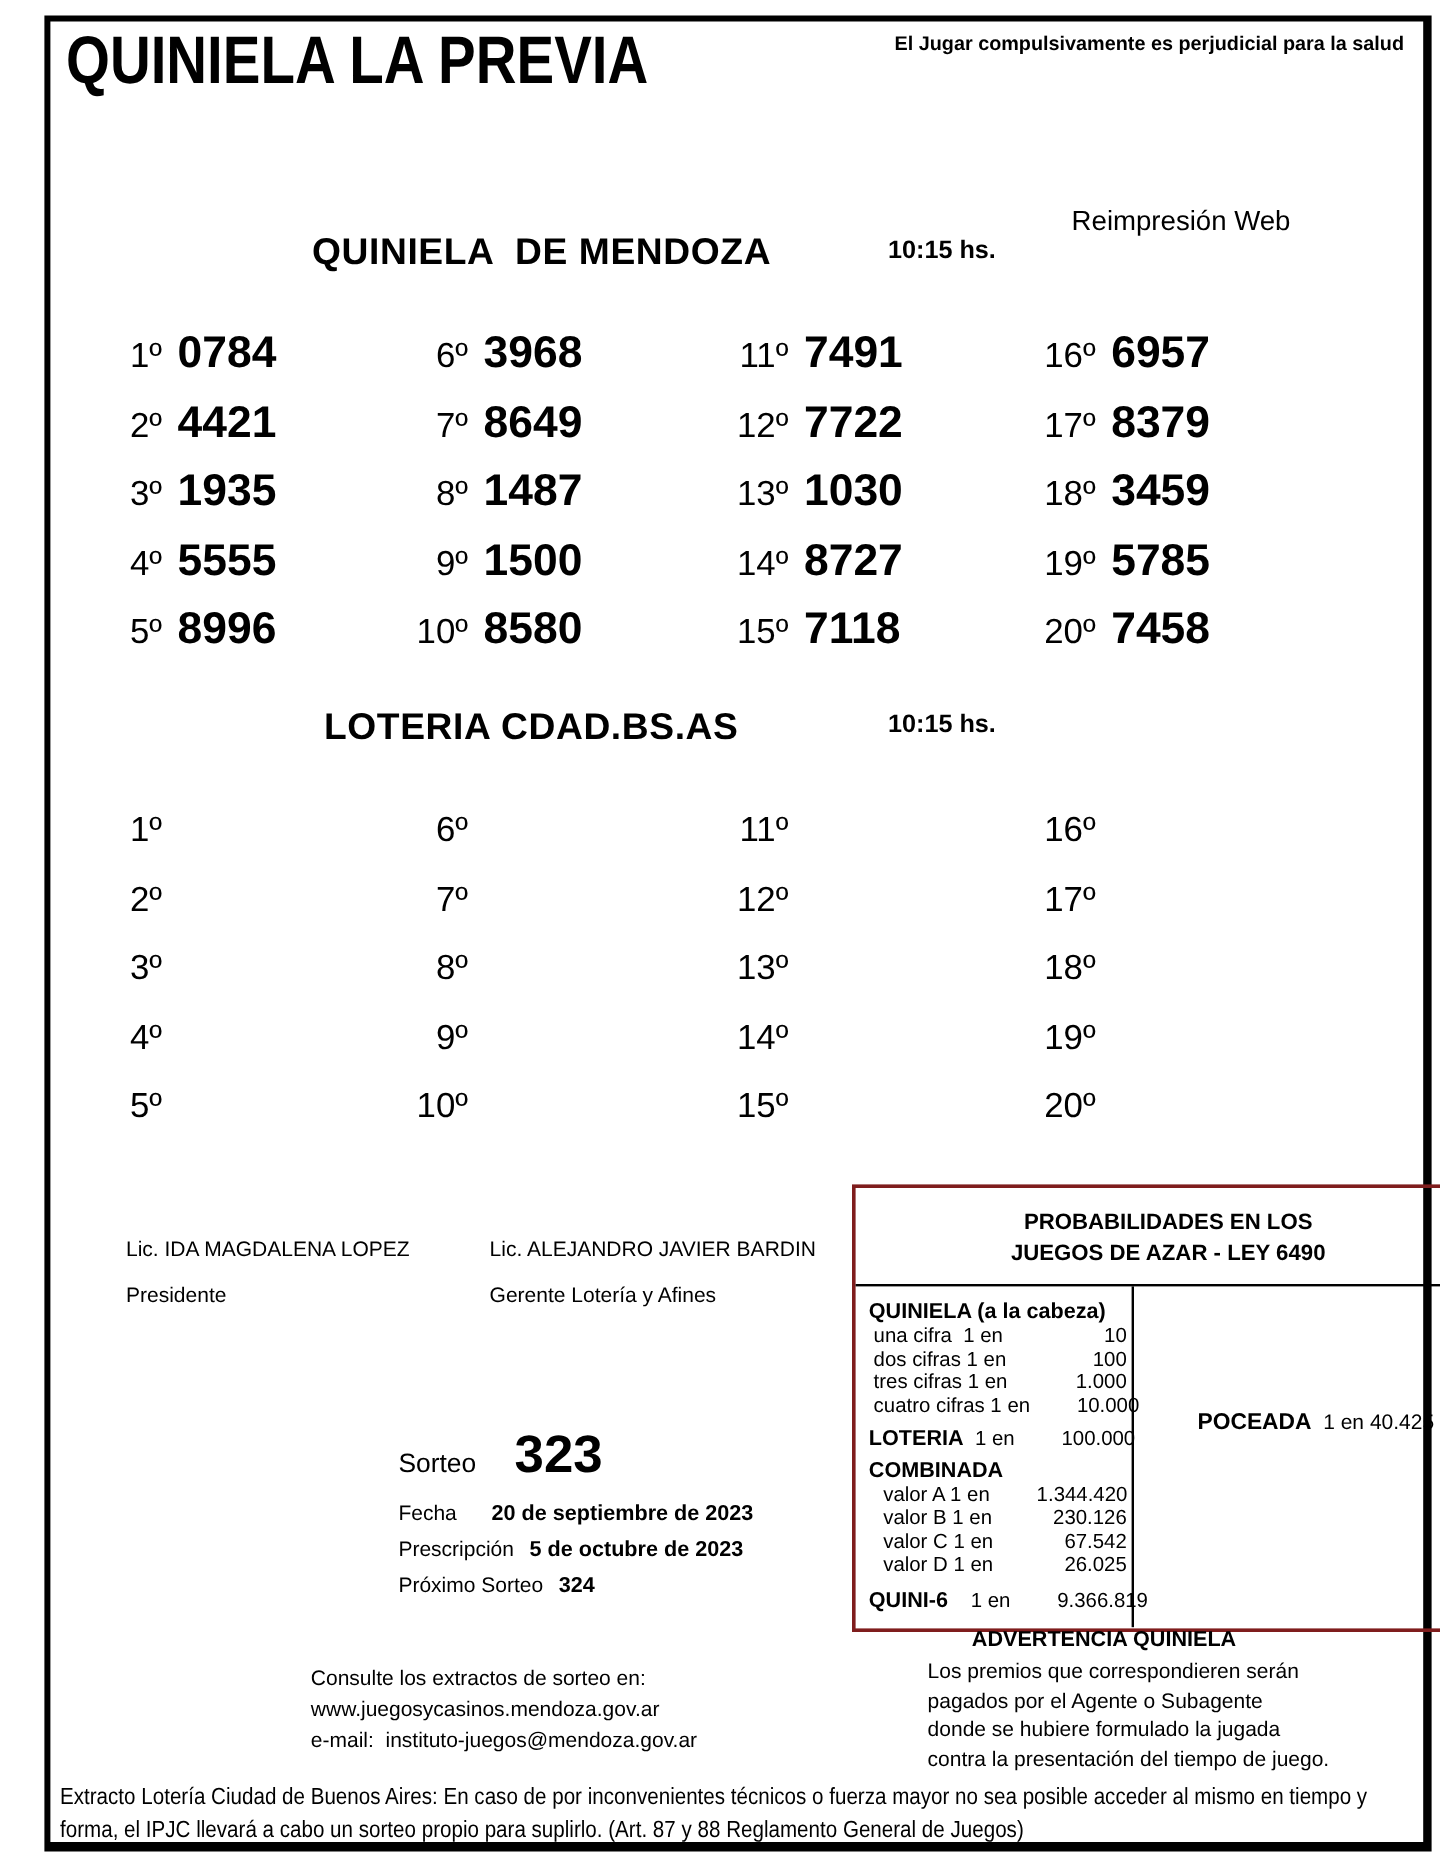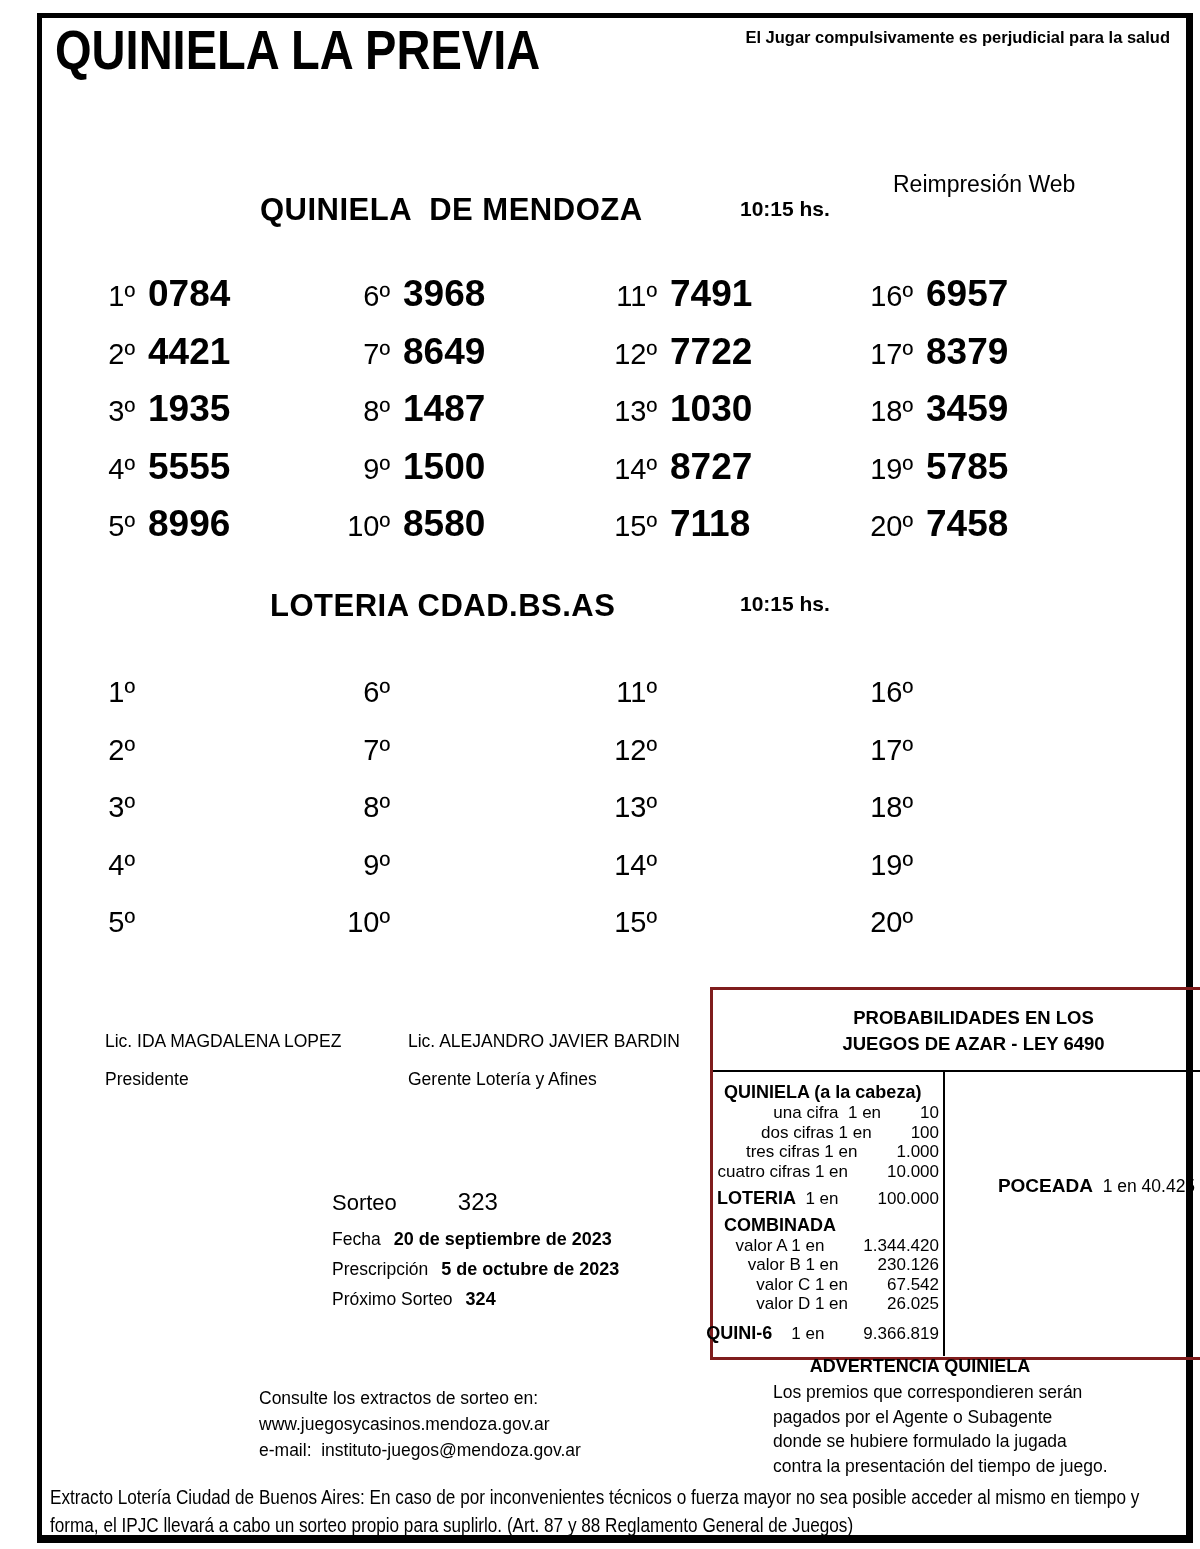--- a/index.html
+++ b/index.html
@@ -49,37 +49,37 @@
   .official .role { margin-top:17px; }
 
   
   #prob-box { left:710px; top:987px; width:527px; height:373px; border:3px solid #7f1d1d; }
   #prob-header { height:82px; border-bottom:2px solid #000; text-align:center;
     font-weight:bold; font-size:18.5px; line-height:26px; padding-top:15px; }
   #prob-body { display:flex; height:284px; }
   #prob-left { width:232px; border-right:2px solid #000; padding:10px 4px 0 11px; }
   #prob-right { flex:1; padding:60px 10px 0 14px; }
   .prob-sec-h { font-weight:bold; font-size:18px; }
-  .prob-row { display:flex; justify-content:flex-end; font-size:17px; line-height:19.5px; white-space:pre;gap:39px; }
+  .prob-row { display:flex; justify-content:space-between; font-size:17px; line-height:19.5px; white-space:pre;gap:39px; }
   .prob-row .lbl { padding-left:4px; }
   .prob-row.indent .lbl { padding-left:12px; }
   .mt6 { margin-top:6px; } .mt8 { margin-top:8px; } .mt10 { margin-top:10px; }
   .game { line-height:20px; margin-bottom:5px; }
   .game .gname { font-weight:bold; font-size:19px; }
   .game .gval { text-align:right; font-size:17.5px; }
   #poceada-row { margin-top:22px; font-size:17.5px; white-space:pre; }
   #poceada-row .gname { font-weight:bold; font-size:19px; }
 
   
   #draw-block { left:332px; top:1188px; font-size:17.5px; }
   #sorteo-row { display:flex; align-items:baseline; }
   #sorteo-row .lab { font-size:22px; }
-  #sorteo-row .num { font-size:24px; font-weight:normal; margin-left:61px; }
+  #sorteo-row .num { font-size:44px; font-weight:bold; margin-left:32px; }
   .draw-row { margin-top:9px; display:flex; align-items:baseline; }
-  .draw-row.first { margin-top:13px; }
+  .draw-row.first { margin-top:13px;gap:16px; }
   .draw-row .val { font-weight:bold; font-size:18px; margin-left:13px; }
 
   
   #advertencia-title { left:715px; top:1356px; width:410px; text-align:center; font-weight:bold; font-size:18px; }
   #advertencia-lines { left:773px; top:1380px; font-size:17.5px; line-height:24.5px; }
 
   
   #instituto { left:259px; top:1385px; font-size:17.5px; }
   #instituto .name { font-weight:bold; font-size:18px; margin-bottom:7px; }
   #instituto div { line-height:26px; white-space:pre; }

